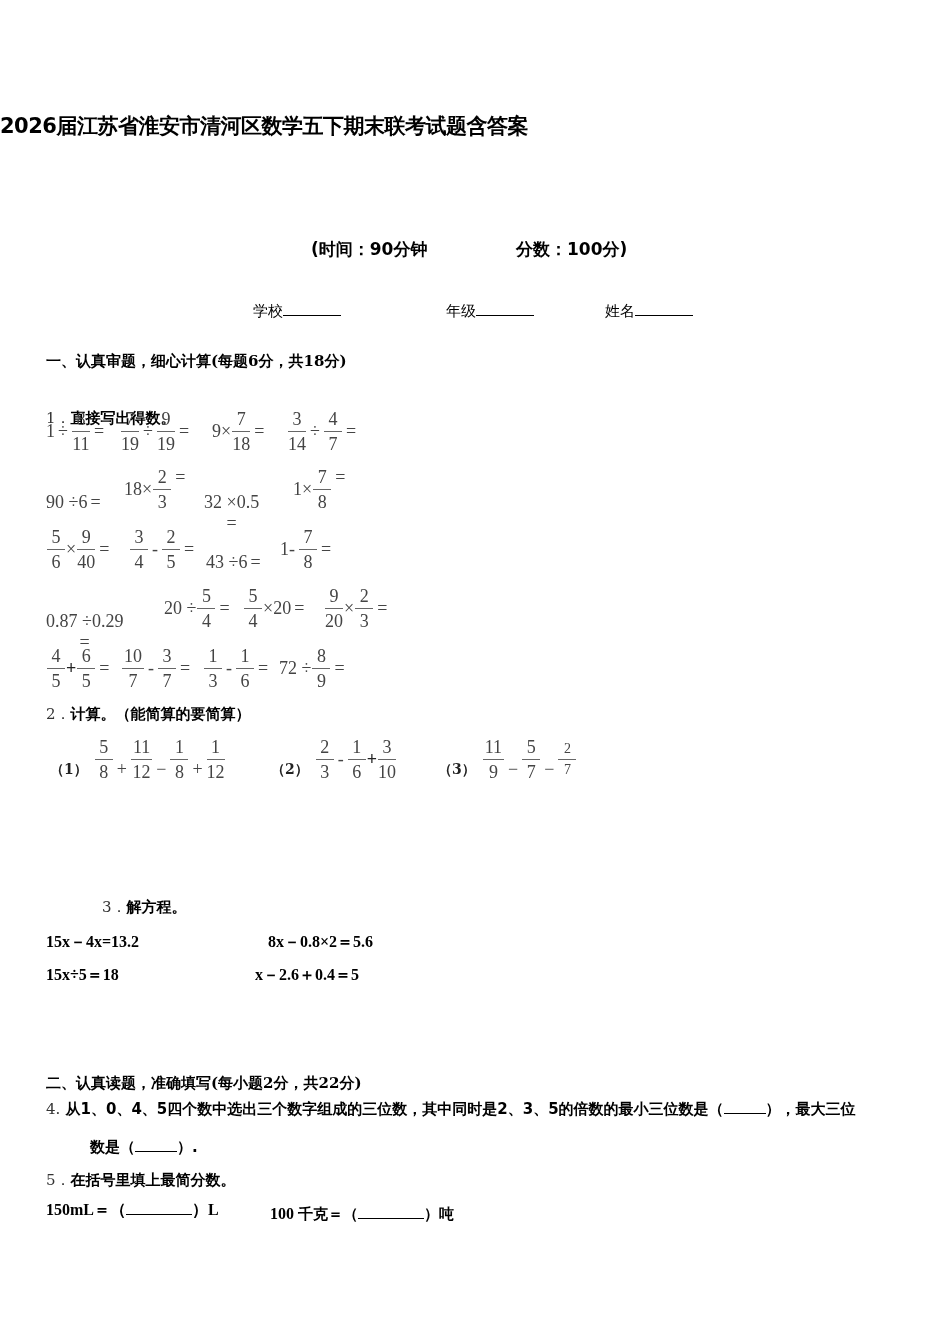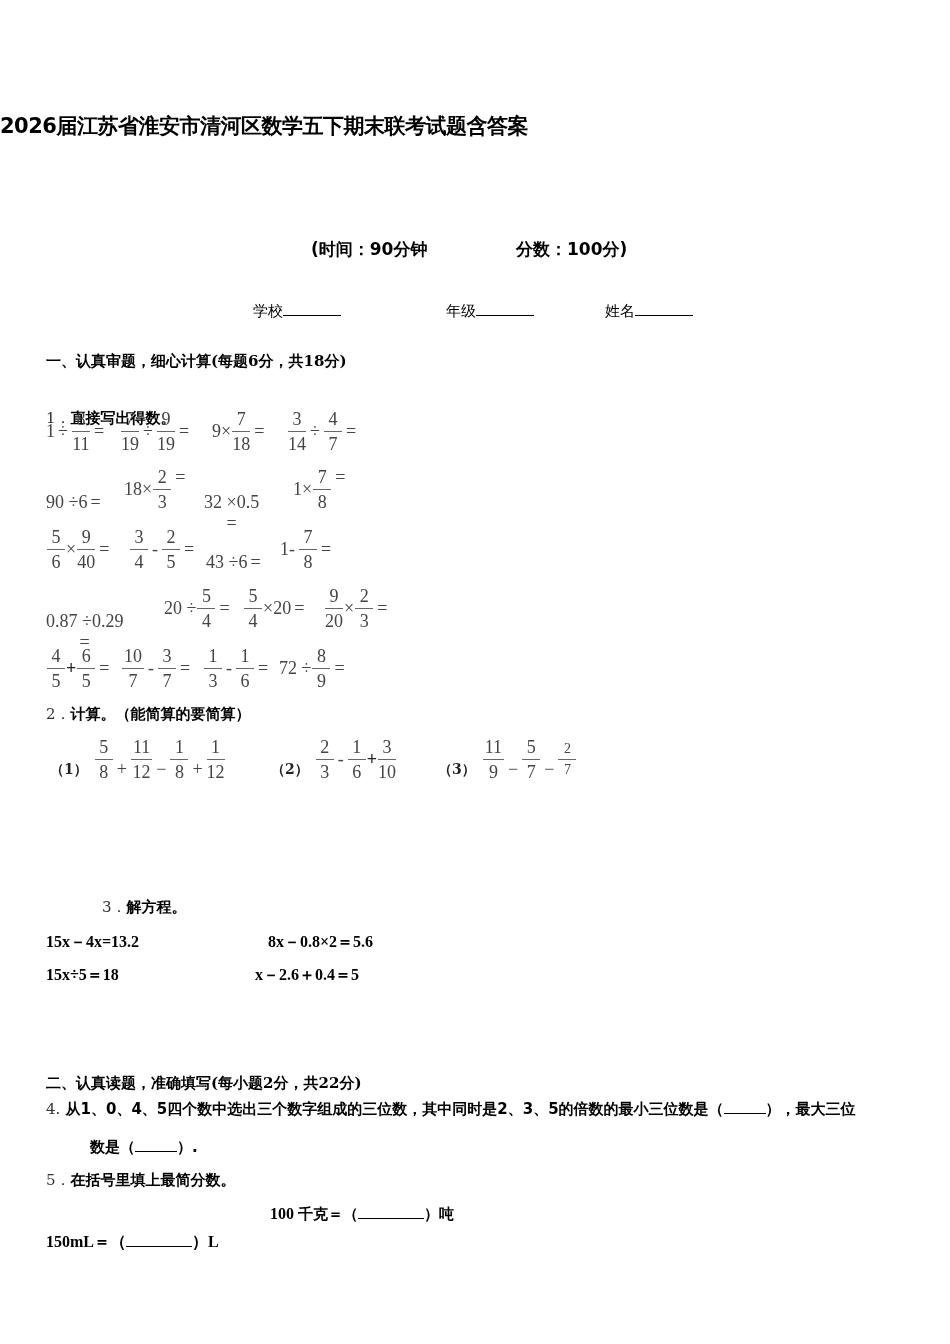--- a/index.html
+++ b/index.html
@@ -311,19 +311,19 @@
   <span>从1、0、4、5四个数中选出三个数字组成的三位数，其中同时是2、3、5的倍数的最小三位数是（</span><span class="uline" style="width:42px;"></span><span>），最大三位</span>
 </div>
 <div class="abs q4" style="left:46px; top:1137px;margin-left:44px;">
   <span>数是（</span><span class="uline" style="width:42px;"></span><span>）.</span>
 </div>
 
 <div class="abs q" style="left:46px; top:1171px;">
   <span class="num">5．</span><span class="txt">在括号里填上最简分数。</span>
 </div>
 
-<div class="abs fill" style="left:46px; top:1232px;">
+<div class="abs fill" style="left:46px; top:1200px;">
   <span>150mL＝（</span><span class="uline" style="width:66px;"></span><span>）L</span>
 </div>
 <div class="abs fill" style="left:270px; top:1204px;">
   <span>100</span>
   <span class="cjk">千克＝（</span><span class="uline" style="width:66px;"></span><span class="cjk">）吨</span>
 </div>
 
 </body></html>

